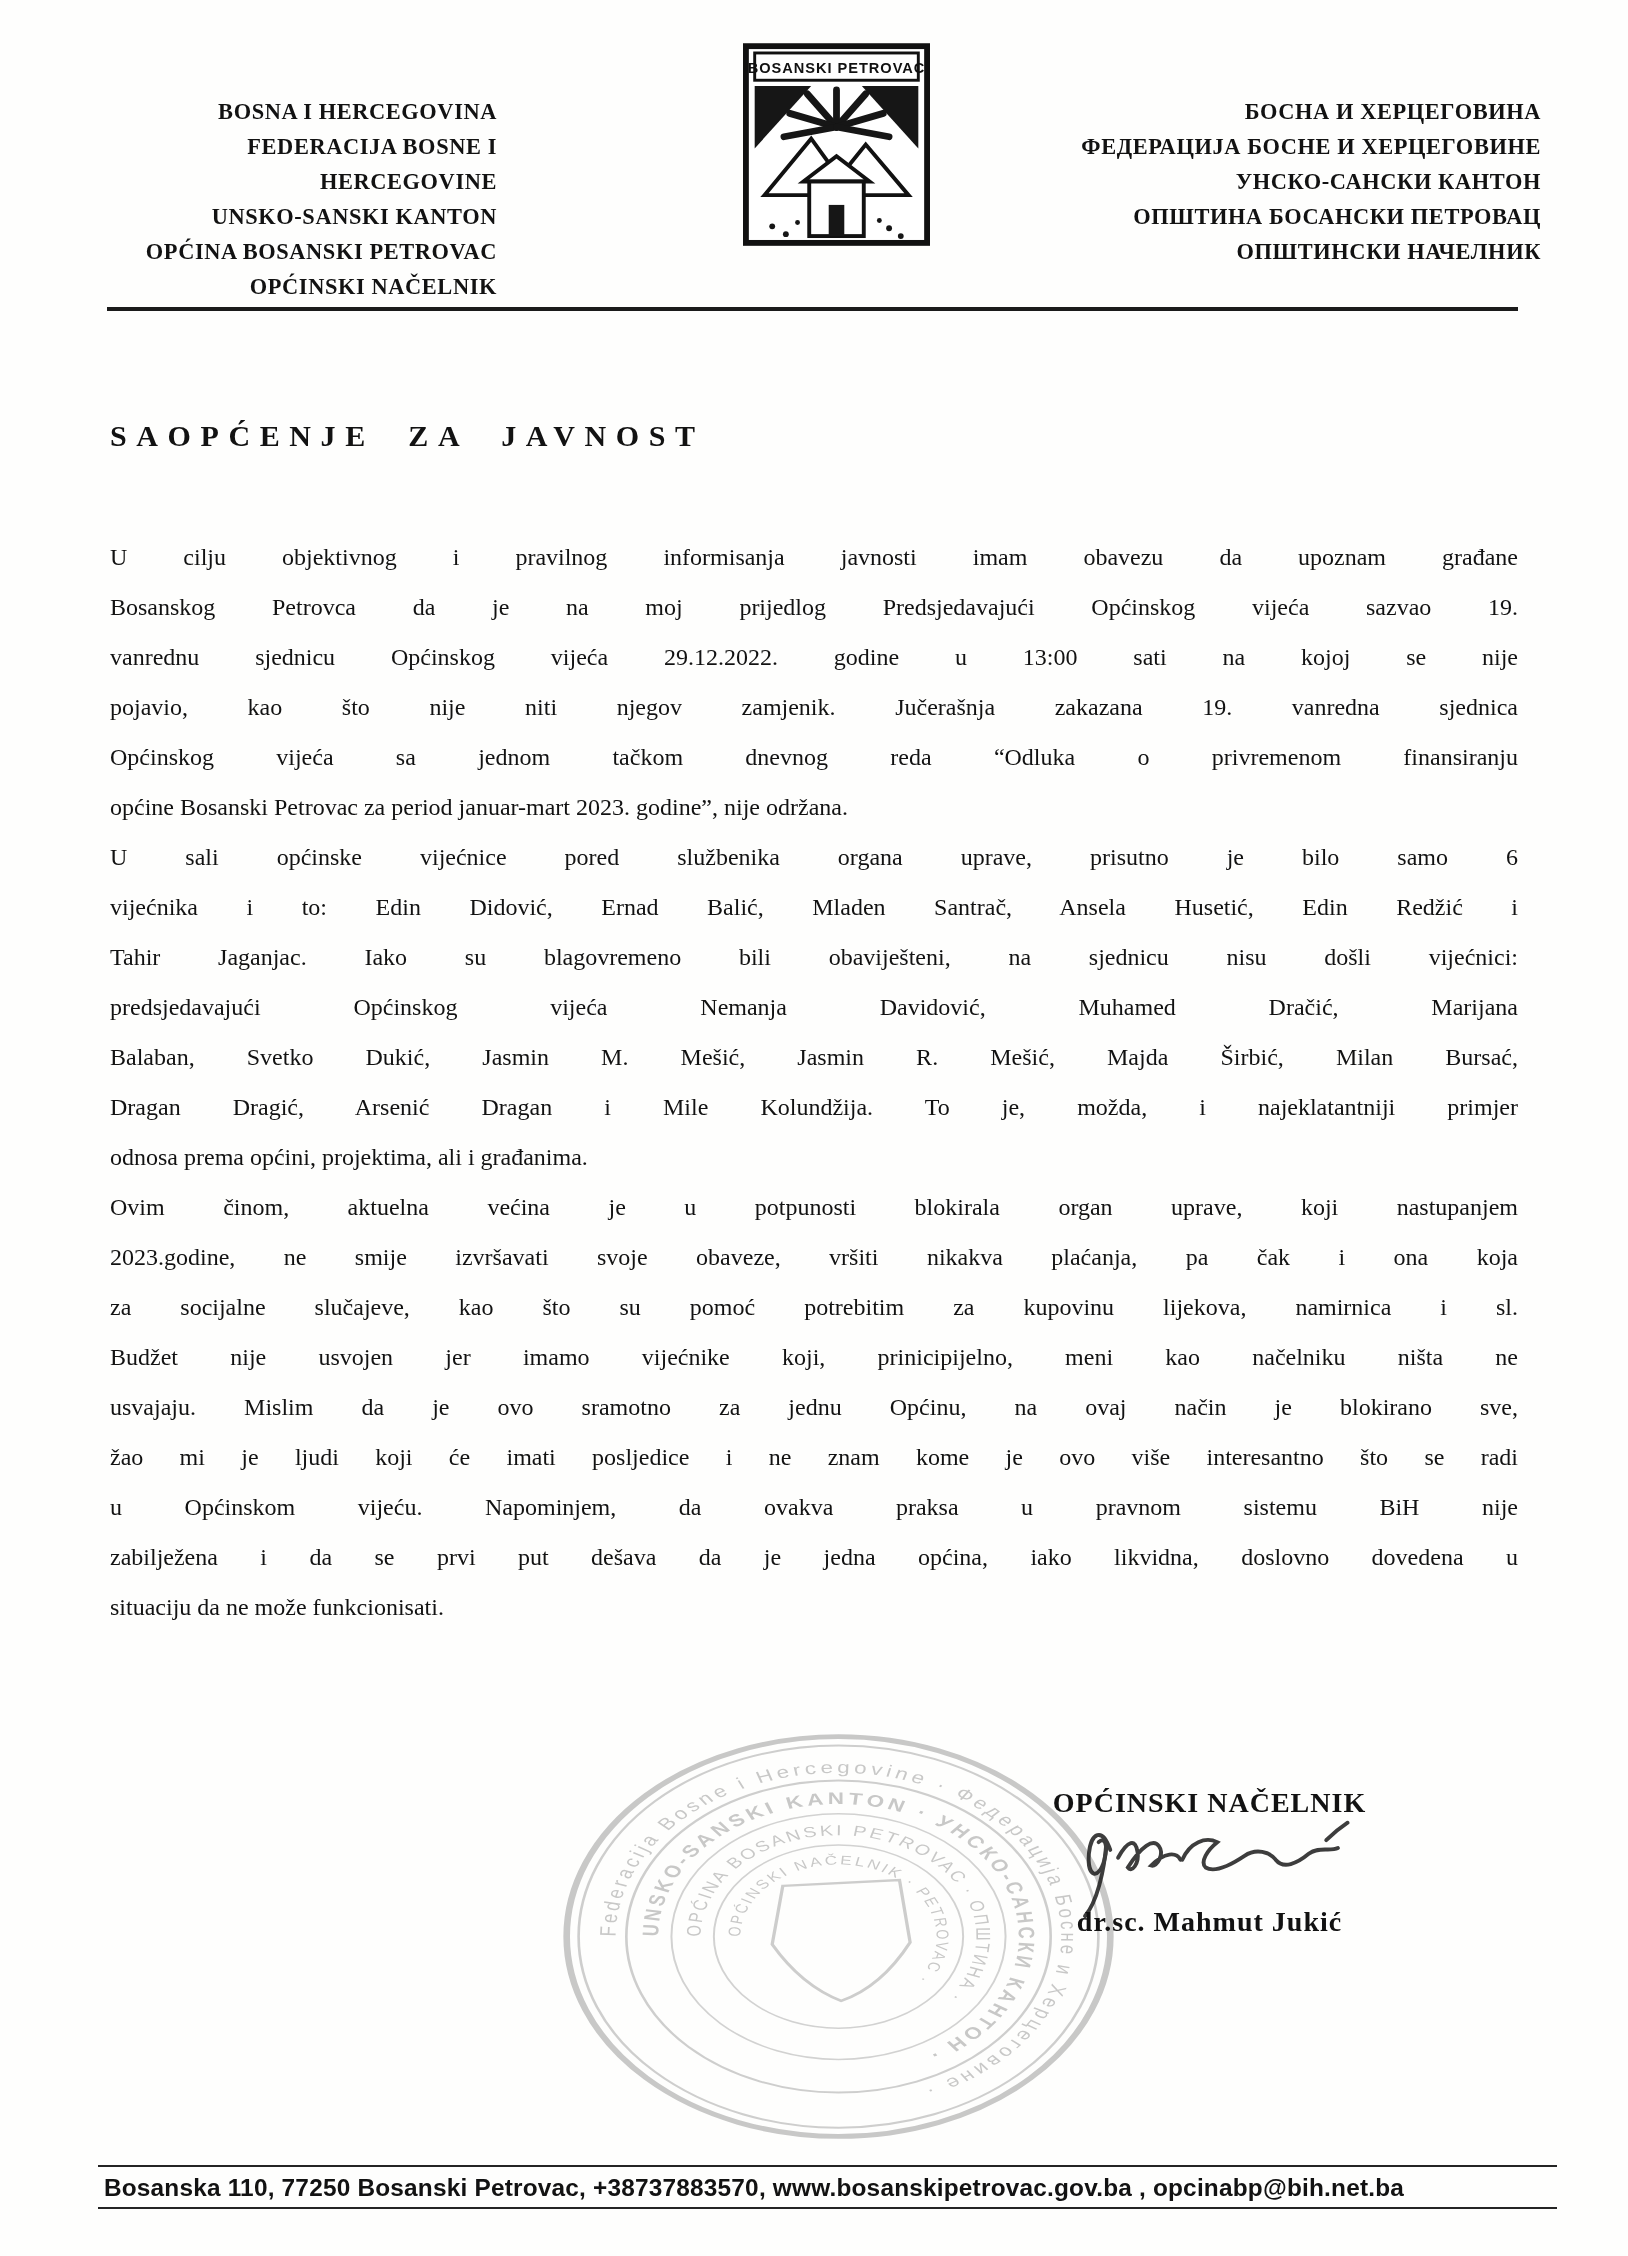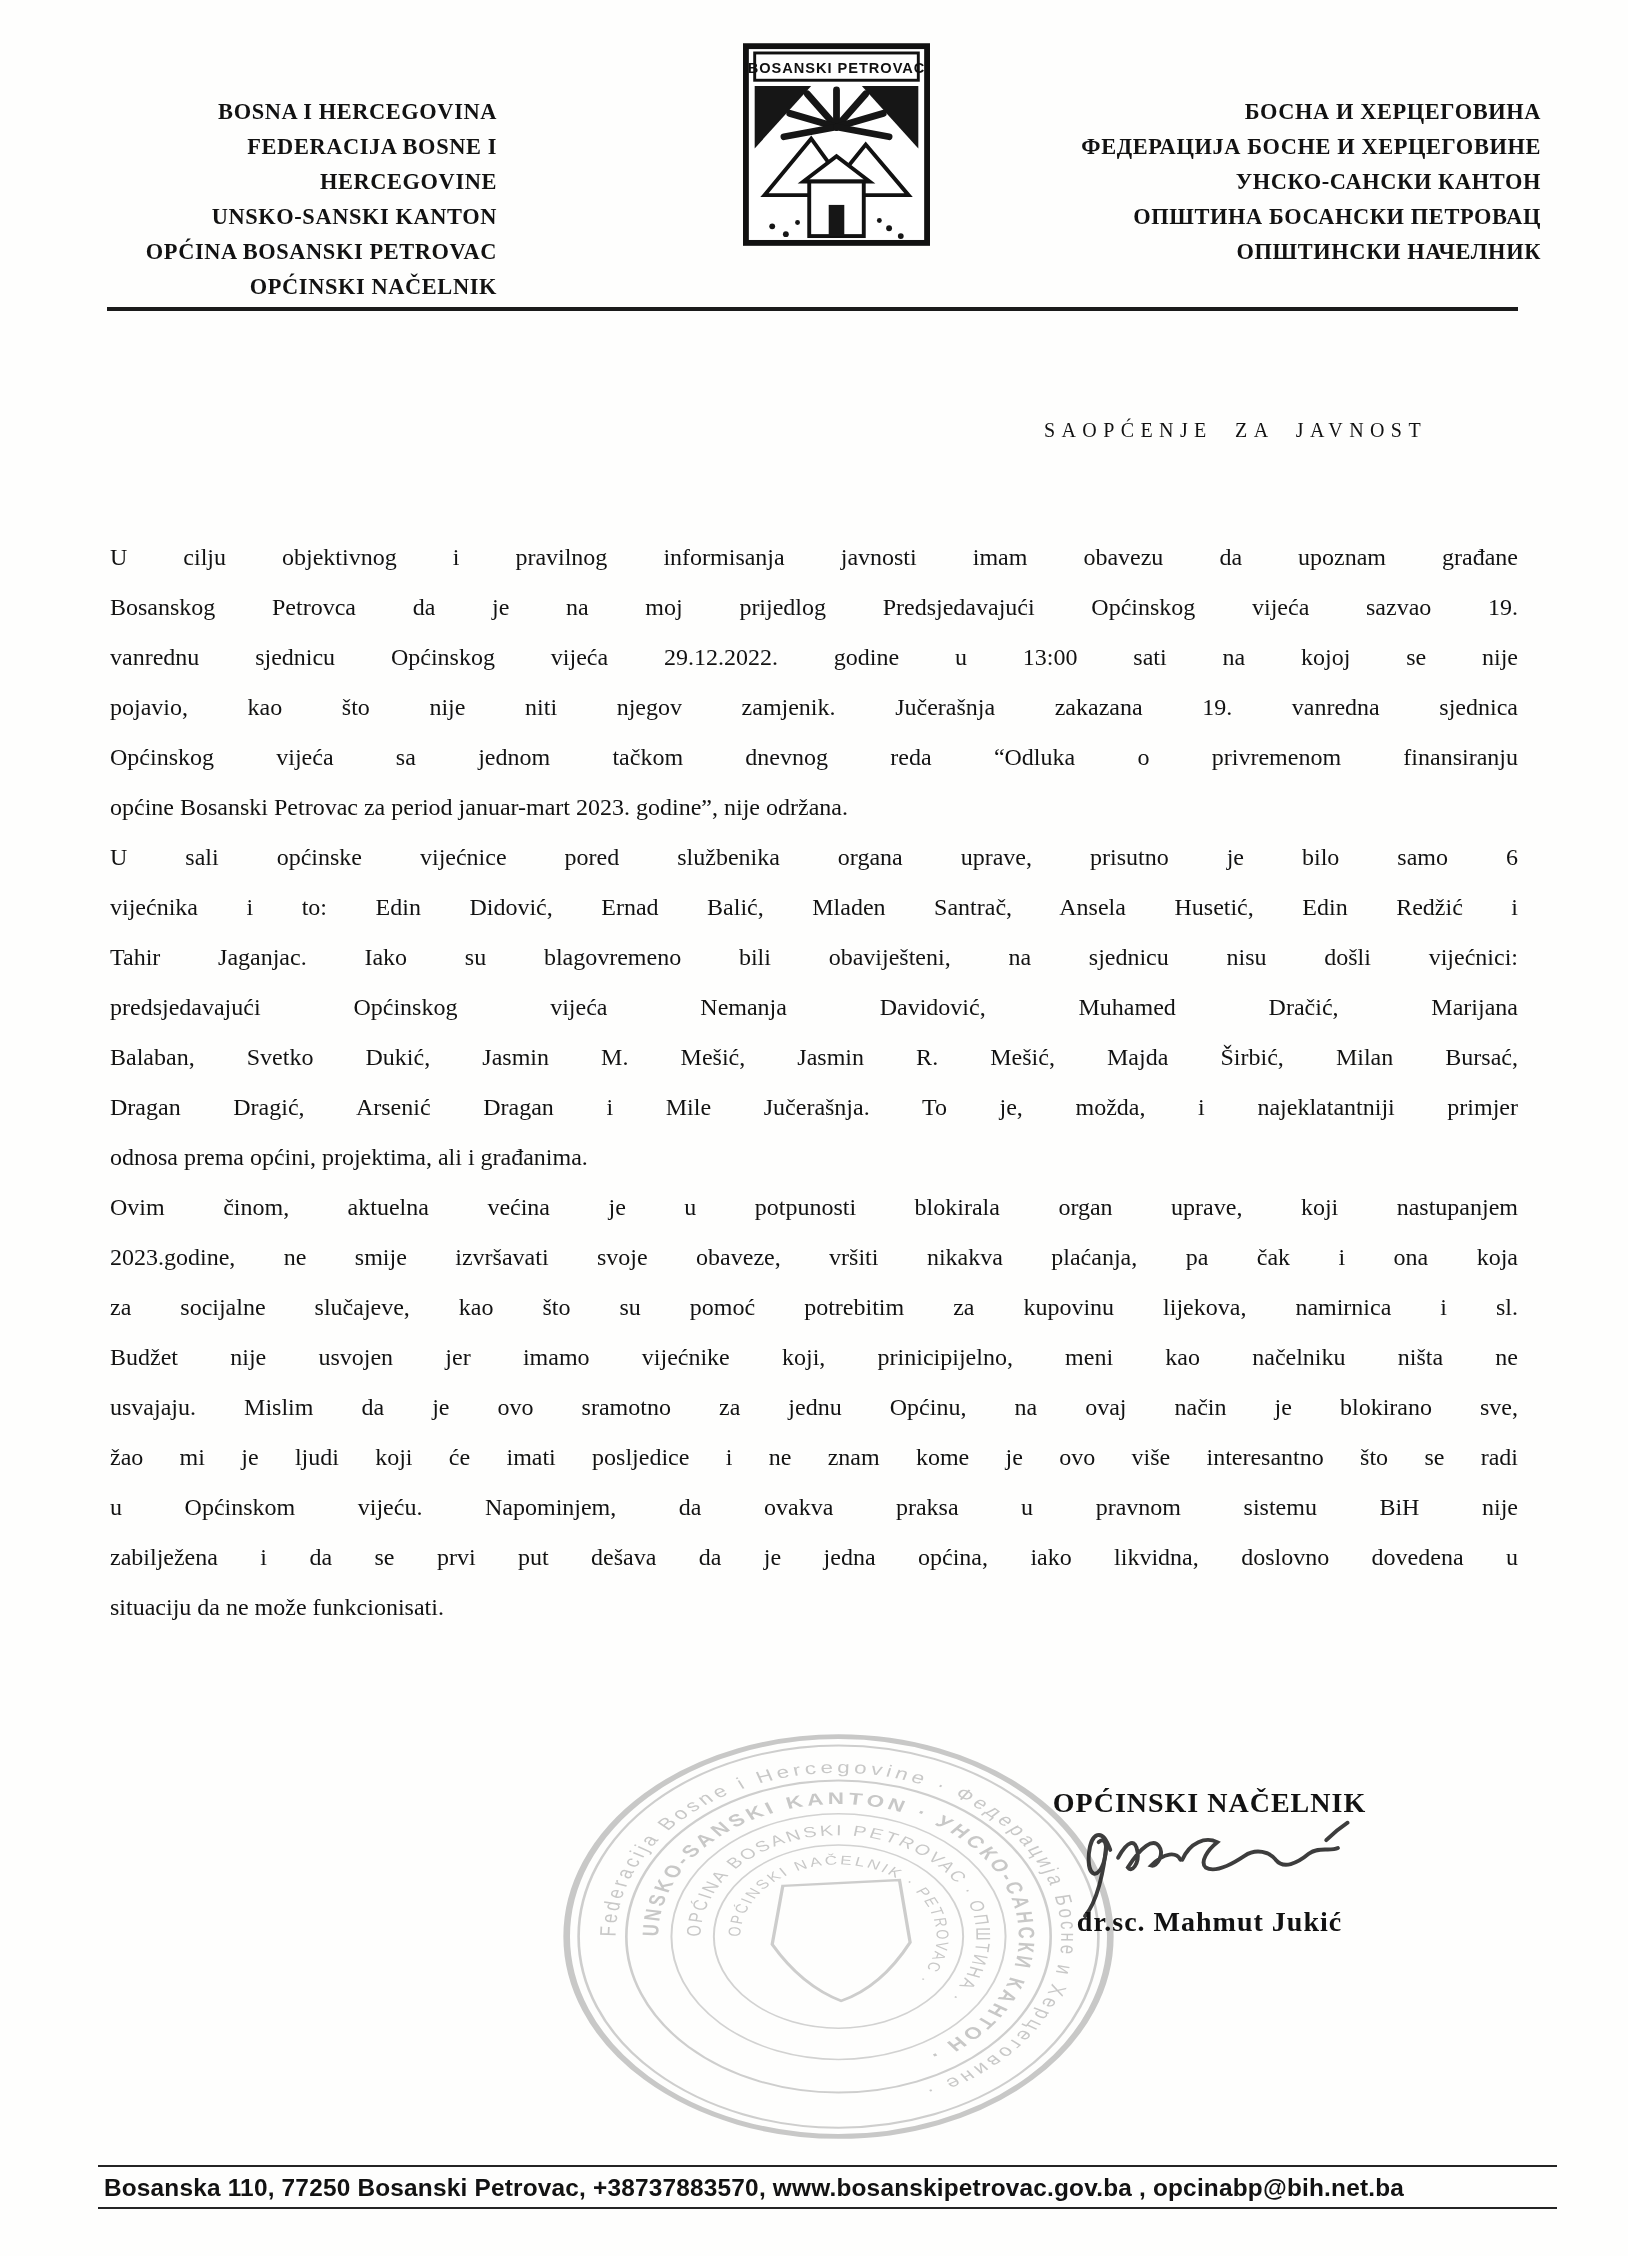--- a/index.html
+++ b/index.html
@@ -21,22 +21,22 @@
     text-align:right;
     font-family:"Liberation Serif", serif;
   }
   .hdr-left{left:83px;width:414px;}
   .hdr-right{left:1053px;width:488px;}
   .emblem{position:absolute;left:743px;top:43px;width:187px;height:205px;}
   .hdr-rule{position:absolute;left:107px;top:307px;width:1411px;height:3.9px;background:#1b1b1b;}
   
   .doc-title{
     position:absolute;left:110px;top:419px;width:1317px;
-    text-align:right;
-    font-weight:normal;font-size:20px;
+    text-align:left;
+    font-weight:bold;font-size:30px;
     letter-spacing:0.32em;word-spacing:0.55em;
   }
   
   .body-text{
     position:absolute;left:110px;top:532px;width:1408px;
   }
   .body-line{
     font-size:24px;line-height:50px;
     text-align:justify;text-align-last:justify;
     text-justify:inter-word;
@@ -136,21 +136,21 @@
     <div class="body-line">vanrednu sjednicu Općinskog vijeća 29.12.2022. godine u 13:00 sati na kojoj se nije</div>
     <div class="body-line">pojavio, kao što nije niti njegov zamjenik. Jučerašnja zakazana 19. vanredna sjednica</div>
     <div class="body-line">Općinskog vijeća sa jednom tačkom dnevnog reda “Odluka o privremenom finansiranju</div>
     <div class="body-line para-end">općine Bosanski Petrovac za period januar-mart 2023. godine”, nije održana.</div>
 
     <div class="body-line">U sali općinske vijećnice pored službenika organa uprave, prisutno je bilo samo 6</div>
     <div class="body-line">vijećnika i to: Edin Didović, Ernad Balić, Mladen Santrač, Ansela Husetić, Edin Redžić i</div>
     <div class="body-line">Tahir Jaganjac. Iako su blagovremeno bili obaviješteni, na sjednicu nisu došli vijećnici:</div>
     <div class="body-line">predsjedavajući Općinskog vijeća Nemanja Davidović, Muhamed Dračić, Marijana</div>
     <div class="body-line">Balaban, Svetko Dukić, Jasmin M. Mešić, Jasmin R. Mešić, Majda Širbić, Milan Bursać,</div>
-    <div class="body-line">Dragan Dragić, Arsenić Dragan i Mile Jučerašnja. To je, možda, i najeklatantniji primjer</div>
+    <div class="body-line">Dragan Dragić, Arsenić Dragan i Mile Kolundžija. To je, možda, i najeklatantniji primjer</div>
     <div class="body-line para-end">odnosa prema općini, projektima, ali i građanima.</div>
 
     <div class="body-line">Ovim činom, aktuelna većina je u potpunosti blokirala organ uprave, koji nastupanjem</div>
     <div class="body-line">2023.godine, ne smije izvršavati svoje obaveze, vršiti nikakva plaćanja, pa čak i ona koja</div>
     <div class="body-line">za socijalne slučajeve, kao što su pomoć potrebitim za kupovinu lijekova, namirnica i sl.</div>
     <div class="body-line">Budžet nije usvojen jer imamo vijećnike koji, prinicipijelno, meni kao načelniku ništa ne</div>
     <div class="body-line">usvajaju. Mislim da je ovo sramotno za jednu Općinu, na ovaj način je blokirano sve,</div>
     <div class="body-line">žao mi je ljudi koji će imati posljedice i ne znam kome je ovo više interesantno što se radi</div>
     <div class="body-line">u Općinskom vijeću. Napominjem, da ovakva praksa u pravnom sistemu BiH nije</div>
     <div class="body-line">zabilježena i da se prvi put dešava da je jedna općina, iako likvidna, doslovno dovedena u</div>

